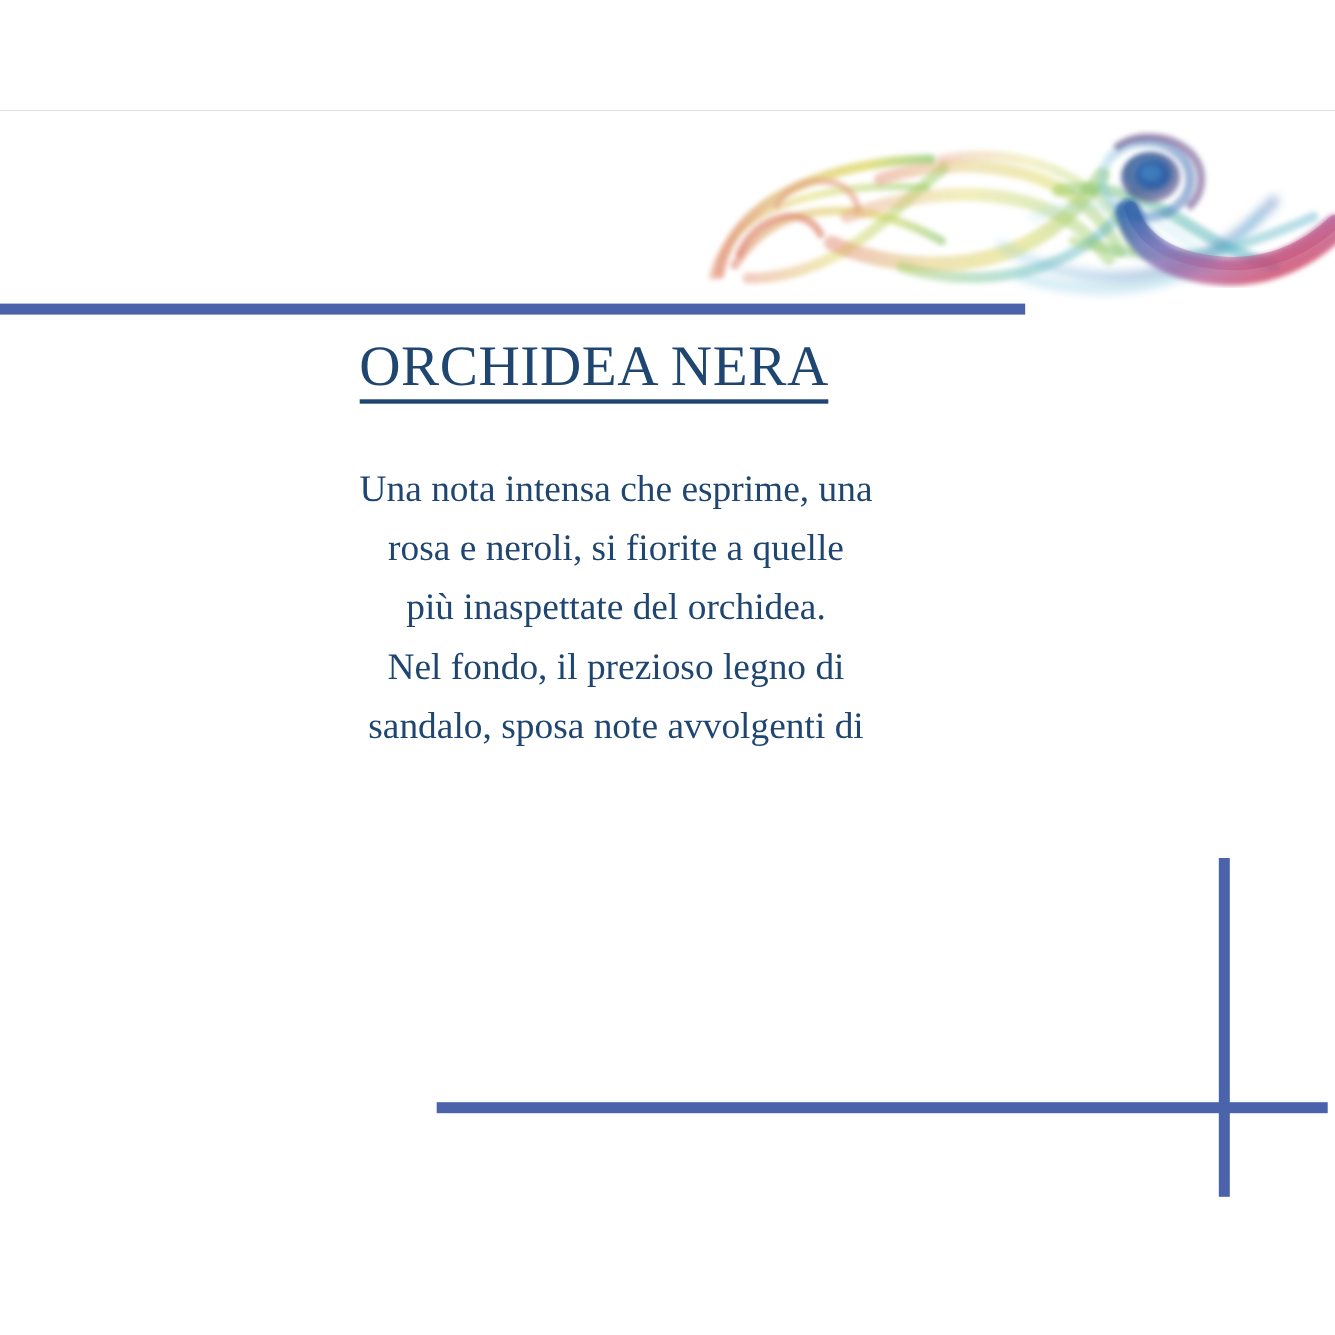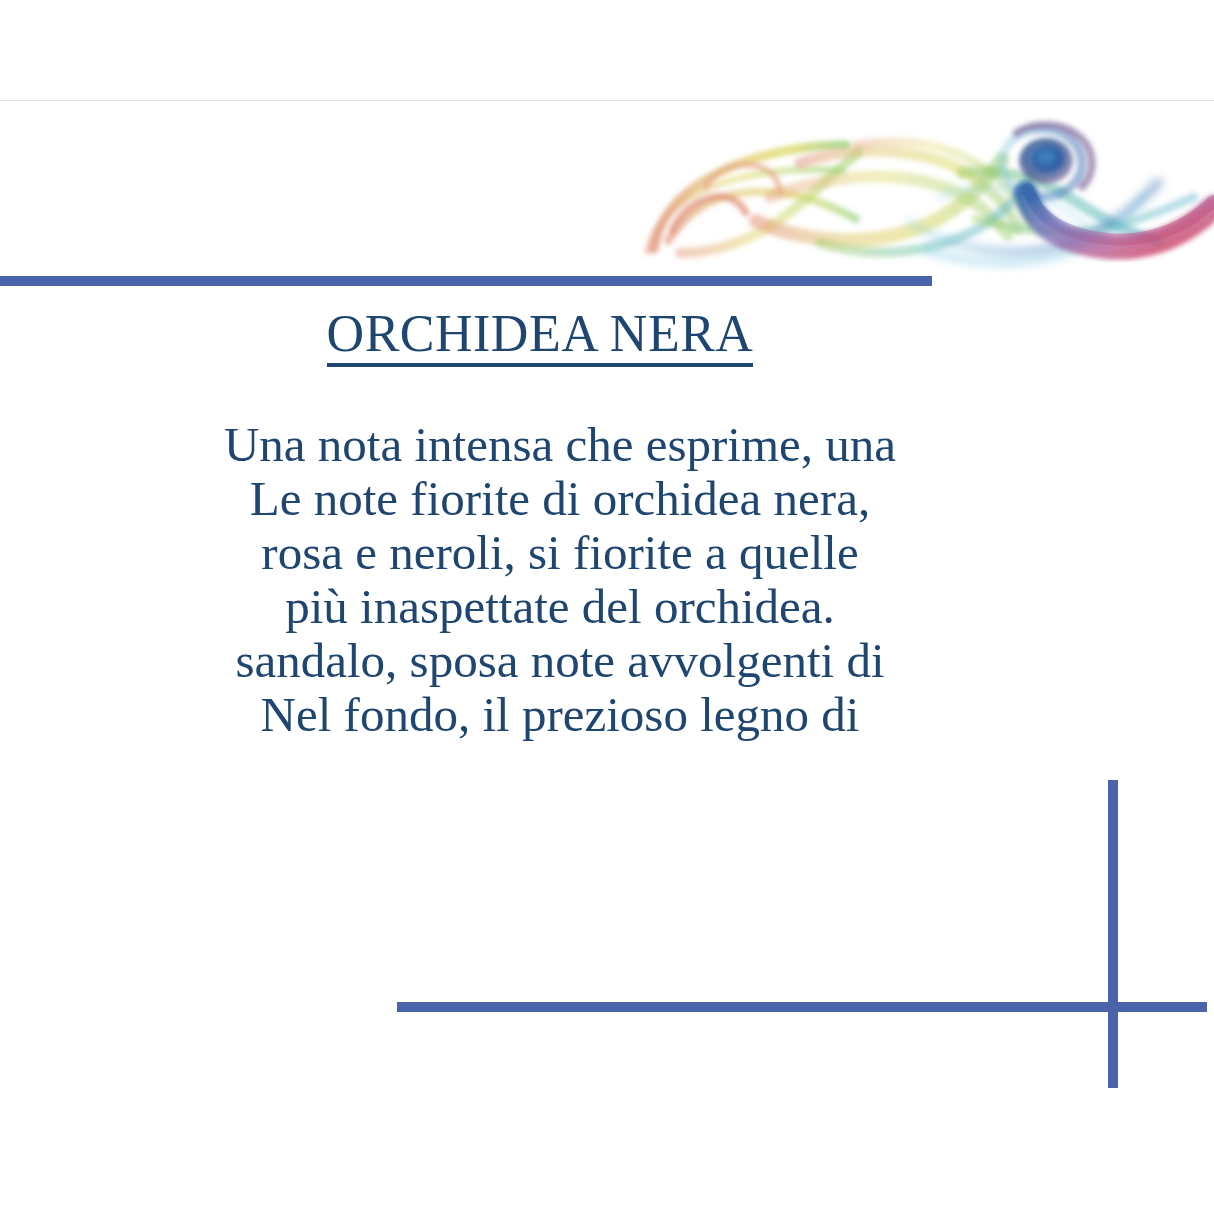--- a/index.html
+++ b/index.html
@@ -74,21 +74,21 @@
 
   
   .body-wrap {
     position: absolute;
     left: 60px;
     top: 418px;
     width: 1000px;
     text-align: center;
   }
   .body-line {
-    font-size: 49px;
+    font-size: 34px;
     line-height: 54px;
     color: #1f4670;
     white-space: nowrap;
   }
 
   
   .cross-vline {
     position: absolute;
     left: 1108px;
     top: 780px;
@@ -198,23 +198,22 @@
   </div>
 
   <div class="blue-bar-top"></div>
 
   <div class="title-wrap">
     <span class="title">ORCHIDEA NERA</span>
   </div>
 
   <div class="body-wrap">
     <div class="body-line">Una nota intensa  che esprime, una</div>
-    <div class="body-line">Le note fiorite di orchidea nera,</div>
     <div class="body-line">rosa e neroli, si fiorite a quelle</div>
     <div class="body-line">più inaspettate del orchidea.</div>
+    <div class="body-line">Nel fondo, il prezioso legno di</div>
     <div class="body-line">sandalo, sposa note avvolgenti di</div>
-    <div class="body-line">Nel fondo, il prezioso legno di</div>
   </div>
 
   <div class="cross-vline"></div>
   <div class="cross-hline"></div>
 
 </div>
 
 </body></html>

